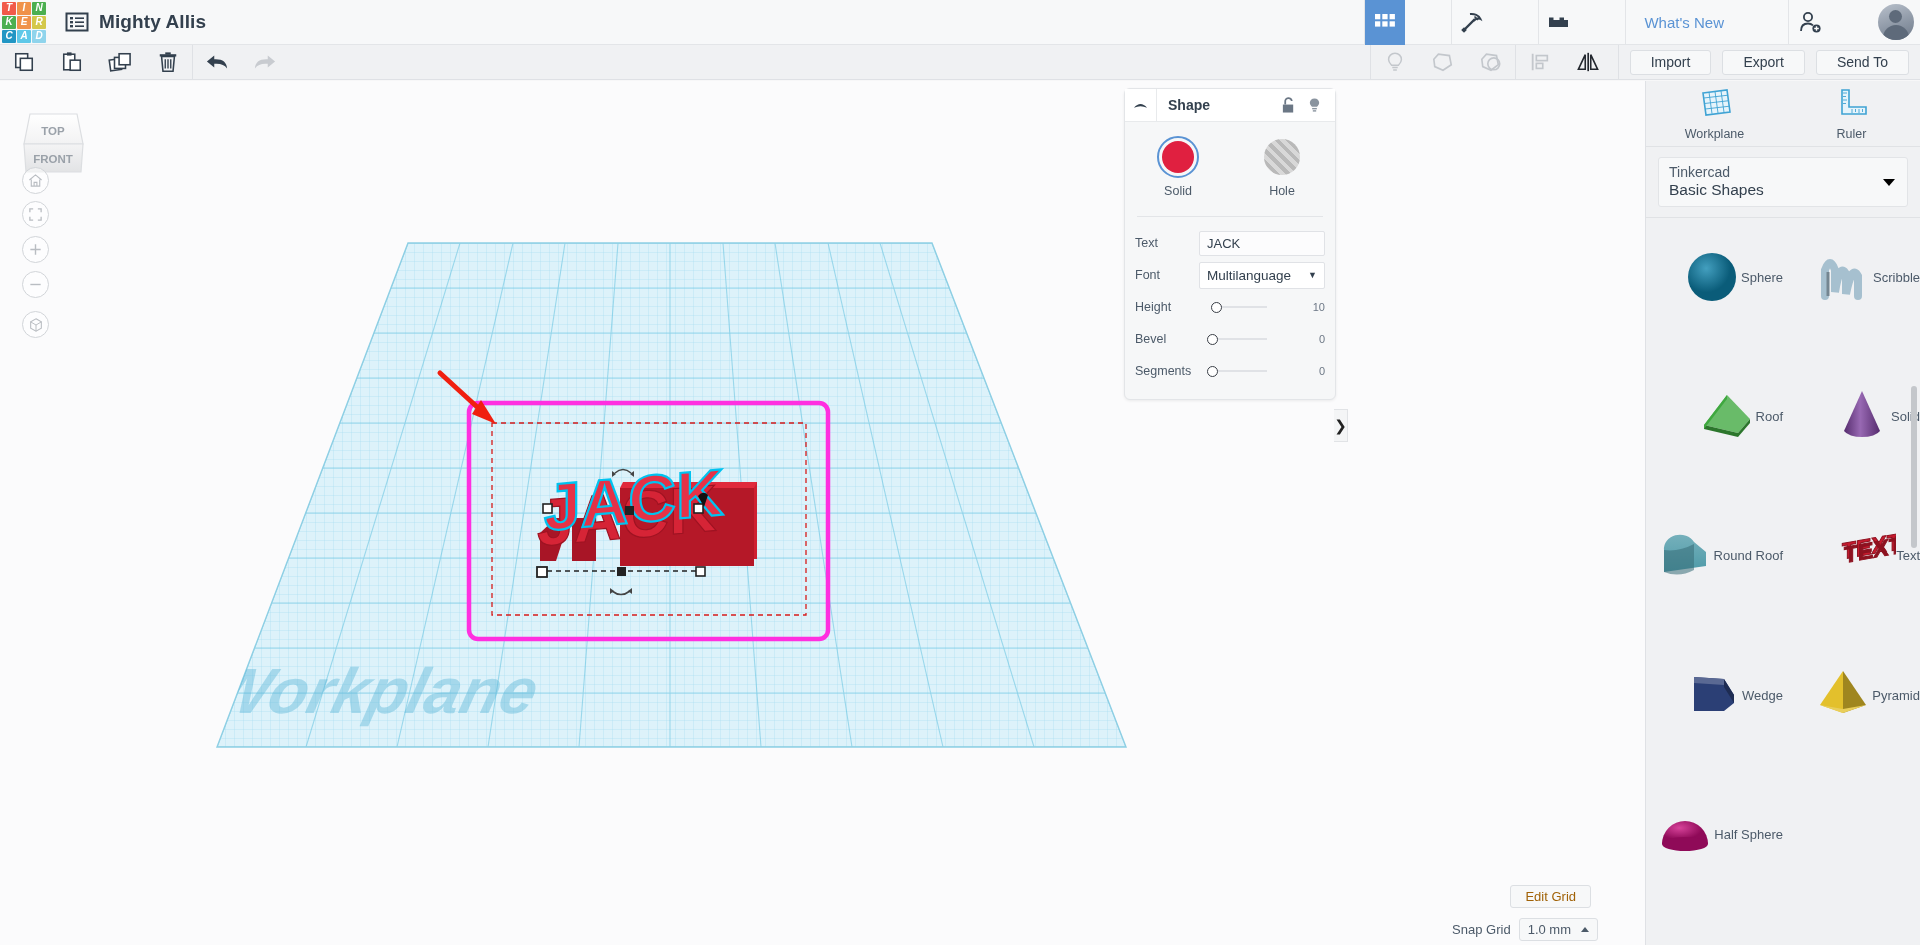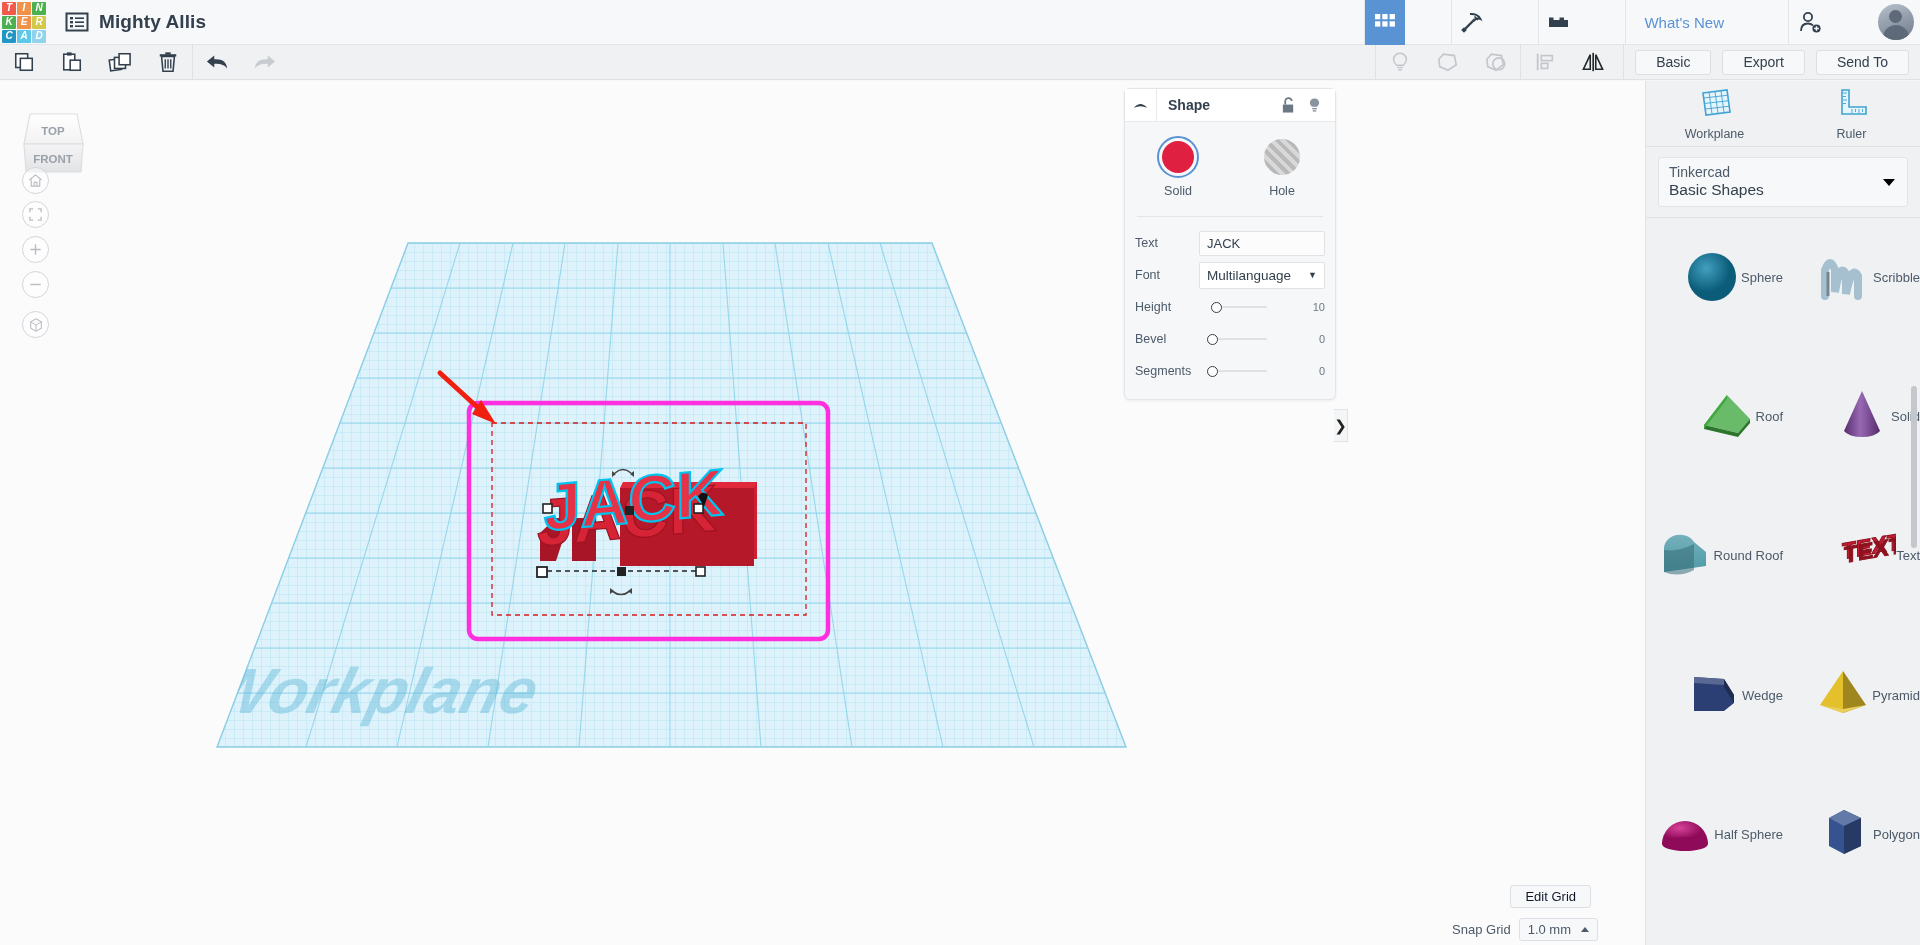--- a/index.html
+++ b/index.html
@@ -197,21 +197,21 @@
   .sb-scroll {
     position: absolute; right: 3px; top: 168px; width: 6px; height: 162px;
     background: #c4c7cb; border-radius: 3px; cursor: pointer;
   }
 
   
   .grid-controls { position: absolute; left: 1200px; top: 885px; width: 430px; }
   .edit-grid-btn {
     position: absolute; right: 39px; top: 0; height: 23px; padding: 0 14px;
     border: 1px solid #dcdfe3; border-radius: 3px; background: #f7f8f9;
-    display: flex; align-items: center; font-size: 13px; color: #0f172a; cursor: pointer;
+    display: flex; align-items: center; font-size: 13px; color: #a16207; cursor: pointer;
   }
   .snap-row {
     position: absolute; right: 32px; top: 33px; display: flex; align-items: center; gap: 8px;
   }
   .snap-label { font-size: 13px; color: #4c5a69; }
   .snap-select {
     height: 23px; padding: 0 8px; border: 1px solid #dcdfe3; border-radius: 3px;
     background: #f7f8f9; display: flex; align-items: center; gap: 10px;
     font-size: 13px; color: #4c5a69; cursor: pointer;
   }
@@ -362,21 +362,21 @@
         </svg>
       </div>
       <div class="t2-icon">
         <svg width="24" height="22" viewBox="0 0 26 24">
           <path d="M10 4 L10 20 L2.5 20 Z" fill="none" stroke="#23272e" stroke-width="1.7"></path>
           <path d="M16 4 L16 20 L23.5 20 Z" fill="none" stroke="#23272e" stroke-width="1.7"></path>
           <rect x="12.3" y="2" width="1.8" height="20" fill="#23272e"></rect>
         </svg>
       </div>
       <div class="t2-sep" style="margin-left:6px"></div>
-      <div class="t2-btn">Basic</div>
+      <div class="t2-btn">Import</div>
       <div class="t2-btn">Export</div>
       <div class="t2-btn last">Send To</div>
     </div>
   </div>
 
   <div class="canvas">
     <svg class="workplane-svg" width="1645" height="864" viewBox="0 0 1645 864">
       <defs>
         <clipPath id="wp-clip">
           <polygon points="408,162 932,162 1126,666 217,666"></polygon>
@@ -756,30 +756,20 @@
                   <stop offset="0%" stop-color="#d7439a"></stop>
                   <stop offset="100%" stop-color="#8f0a58"></stop>
                 </radialGradient>
               </defs>
               <path d="M6 40 A23 23 0 0 1 52 40 Z" fill="url(#g4)"></path>
               <ellipse cx="29" cy="40" rx="23" ry="7" fill="#8f0a58"></ellipse>
             </svg>
           </div>
           <div class="cap">Half Sphere</div>
         </div>
-        <div class="sb-item">
-          <div class="thumb">
-            <svg width="58" height="58" viewBox="0 0 58 58">
-              <polygon points="14,14 29,6 46,14 46,42 29,50 14,42" fill="#37538f"></polygon>
-              <polygon points="14,14 29,6 46,14 29,22" fill="#6379a8"></polygon>
-              <polygon points="29,22 46,14 46,42 29,50" fill="#273a64"></polygon>
-            </svg>
-          </div>
-          <div class="cap">Polygon</div>
-        </div>
       </div>
   </div>
 
   <div class="grid-controls">
     <div class="edit-grid-btn">Edit Grid</div>
     <div class="snap-row">
       <div class="snap-label">Snap Grid</div>
       <div class="snap-select">
         <span>1.0 mm</span>
         <span class="snap-caret"></span>

